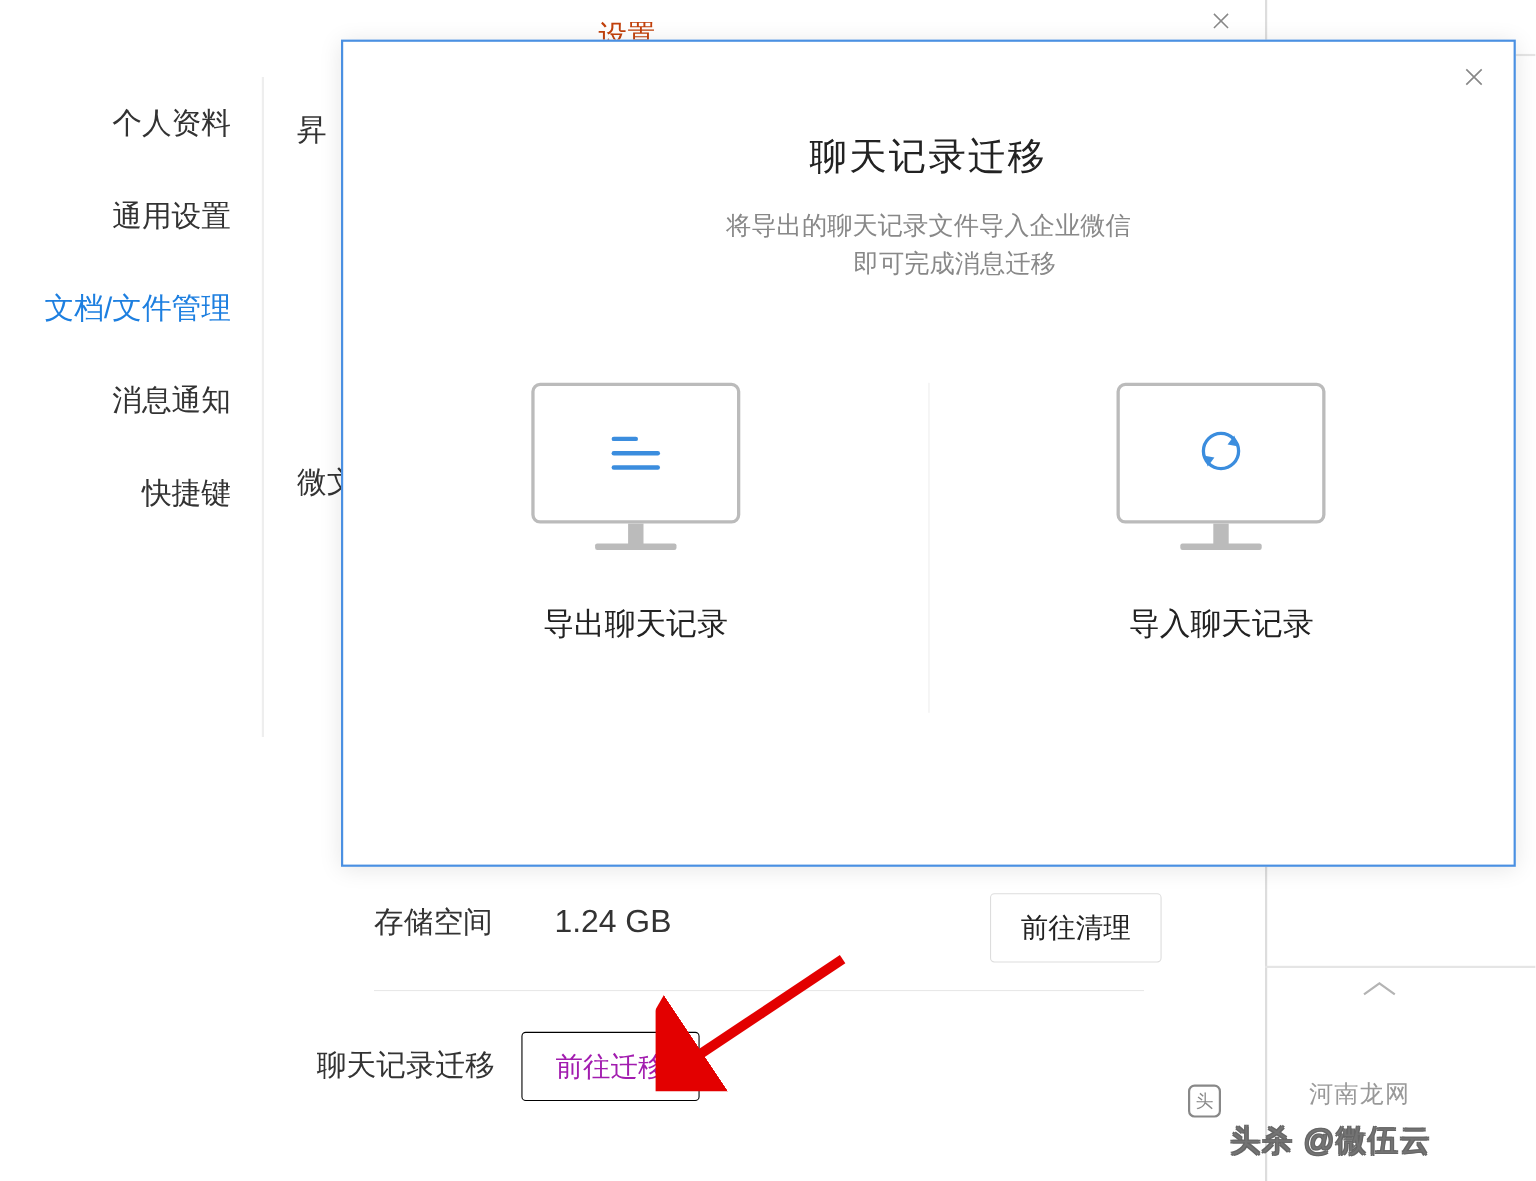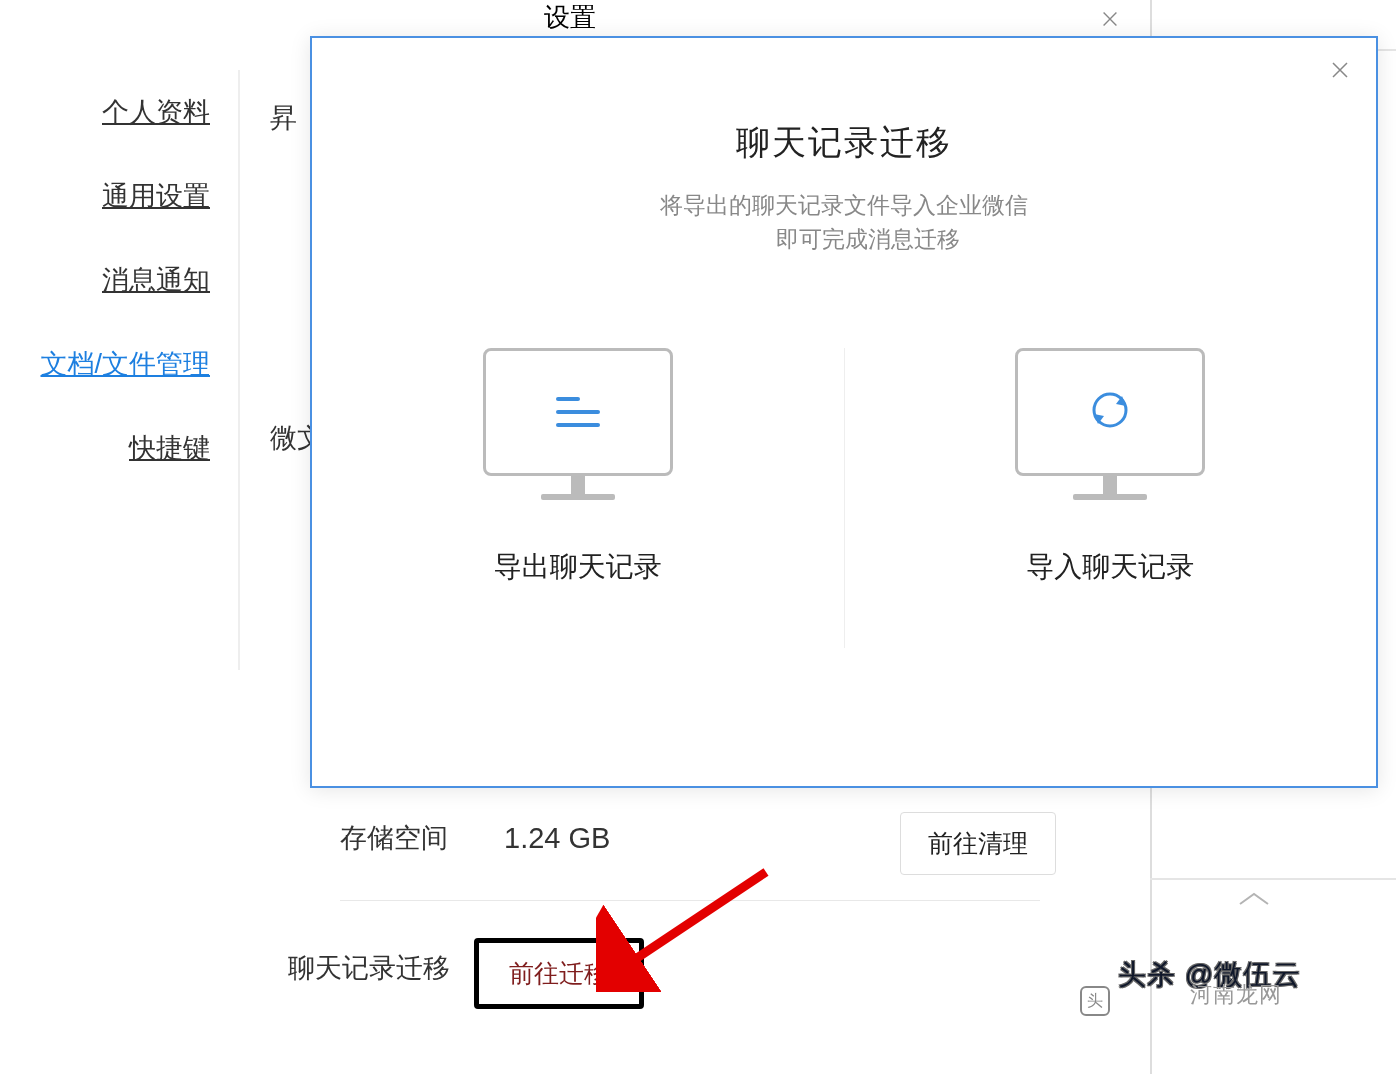--- a/index.html
+++ b/index.html
@@ -20,23 +20,23 @@
       position: absolute;
       left: 0;
       top: 0;
       width: 1150px;
       height: 1074px;
       background: #fff;
     }
     .settings-title {
       position: absolute;
       left: 544px;
-      top: 0;
+      top: 15px;
       font-size: 26px;
-      color: #000000;
+      color: #c2410c;
       font-weight: 400;
     }
     .settings-close {
       position: absolute;
       left: 1096px;
       top: 7px;
       width: 28px;
       height: 28px;
       display: flex;
       align-items: center;
@@ -52,21 +52,20 @@
       width: 240px;
       height: 600px;
       border-right: 2px solid #eee;
     }
     .sidebar-item {
       font-size: 27px;
       color: #333;
       text-align: right;
       padding: 24px 28px 24px 0;
       cursor: pointer;
-      text-decoration: underline;
     }
     .sidebar-item.active { color: #1d7fe0; }
     .partial-label {
       position: absolute;
       left: 270px;
       top: 100px;
       font-size: 27px;
       color: #333;
     }
     .partial-label2 {
@@ -111,25 +110,25 @@
       position: absolute;
       left: 288px;
       top: 950px;
       font-size: 27px;
       color: #333;
     }
     .migrate-btn {
       position: absolute;
       left: 474px;
       top: 938px;
-      border: 5px solid #000000;
+      border: 1px solid #000000;
       border-radius: 4px;
       padding: 14px 30px;
       font-size: 25px;
-      color: #7f1d1d;
+      color: #a21caf;
       background: #fff;
       cursor: pointer;
     }
     
     .right-panel {
       position: absolute;
       left: 1150px;
       top: 0;
       width: 246px;
       height: 1074px;
@@ -272,23 +271,23 @@
       top: 862px;
       width: 180px;
       height: 130px;
       pointer-events: none;
     }
     .red-arrow svg { width: 100%; height: 100%; }
     
     .wm1 {
       position: absolute;
       left: 1118px;
-      top: 956px;
+      top: 1018px;
       font-size: 28px;
-      color: #0f172a;
+      color: #737373;
       text-shadow: -1px -1px 0 #666, 1px -1px 0 #666, -1px 1px 0 #666, 1px 1px 0 #666;
       font-weight: 500;
       letter-spacing: 1px;
     }
     .wm2 {
       position: absolute;
       left: 1190px;
       top: 980px;
       font-size: 22px;
       color: #999;
@@ -316,22 +315,22 @@
     <span>
       <svg viewBox="0 0 24 24" fill="none" stroke-width="1.5">
           <path d="M5 5 L19 19 M19 5 L5 19"></path>
         </svg>
     </span>
   </div>
 
   <div class="sidebar">
     <div class="sidebar-item">个人资料</div>
     <div class="sidebar-item">通用设置</div>
+    <div class="sidebar-item active">文档/文件管理</div>
     <div class="sidebar-item">消息通知</div>
-    <div class="sidebar-item active">文档/文件管理</div>
     <div class="sidebar-item">快捷键</div>
   </div>
 
   <div class="partial-label">昇</div>
   <div class="partial-label2">微文</div>
 
   <div class="storage-row">
     <span class="storage-label">存储空间</span>
     <span class="storage-value">1.24 GB</span>
   </div>

